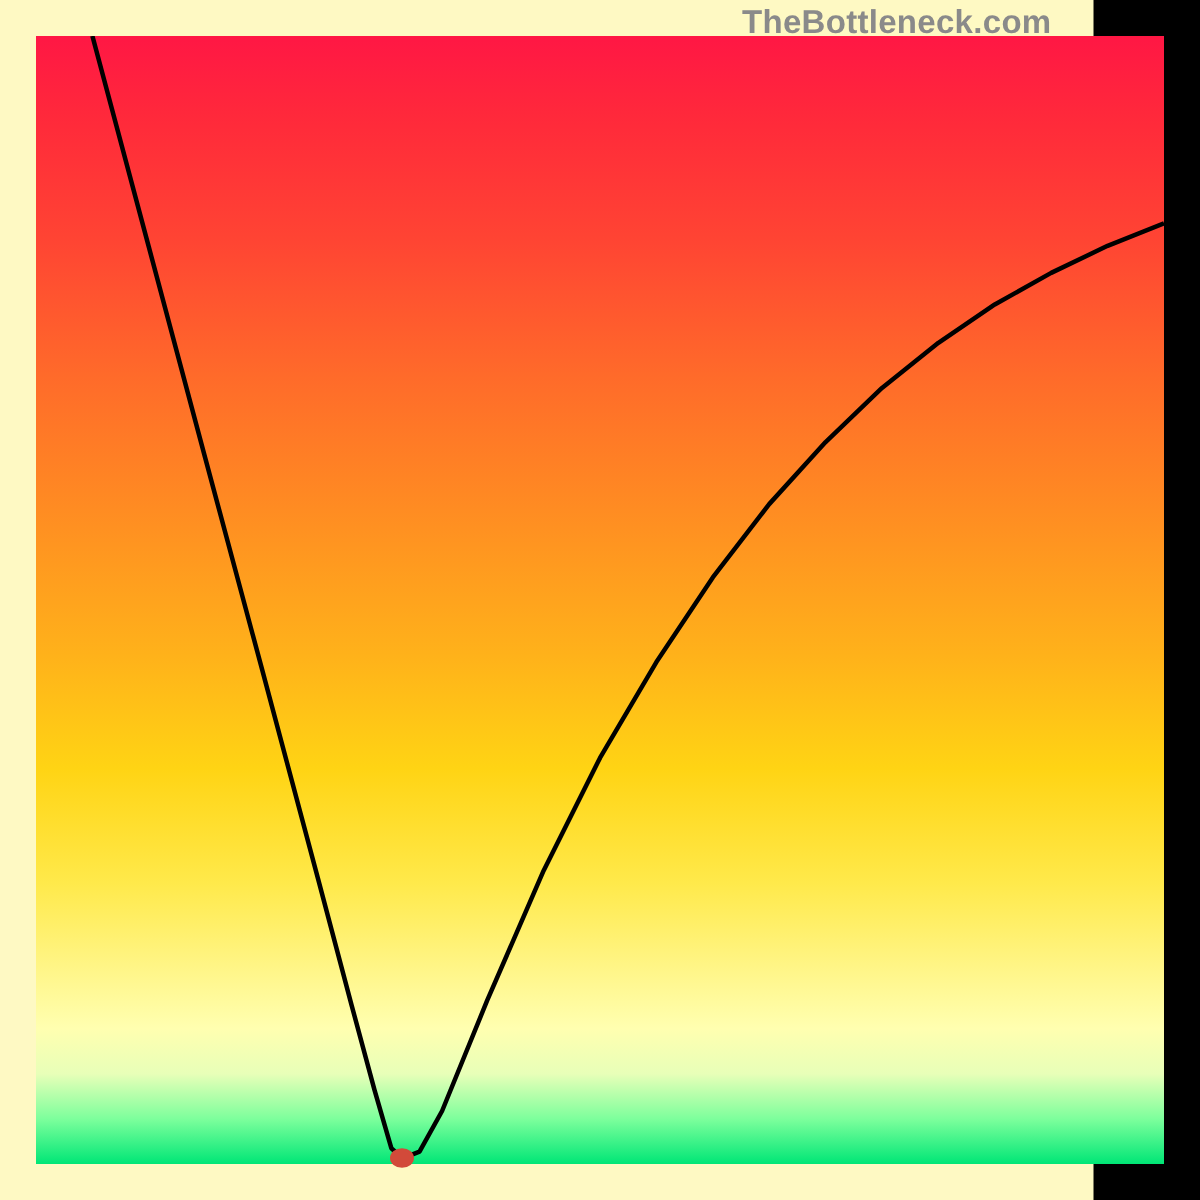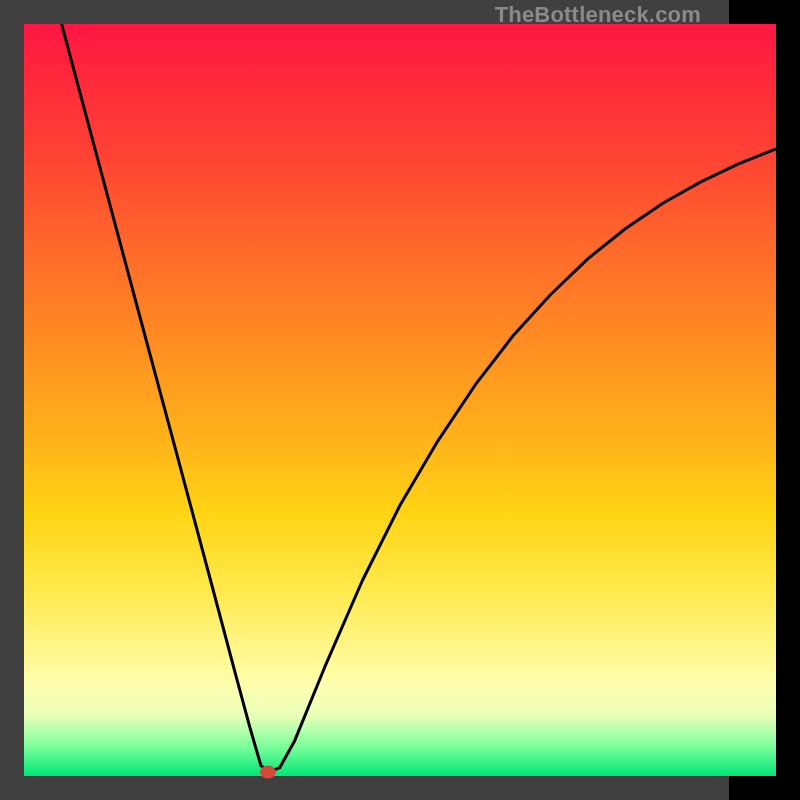--- a/index.html
+++ b/index.html
@@ -1,20 +1,20 @@
 <!DOCTYPE html>
 <html><head>
 <meta charset="utf-8">
 <style>
   * { margin: 0; padding: 0; box-sizing: border-box; }
   html, body { width: 800px; height: 800px; overflow: hidden; background: #000; }
   .frame {
     width: 729px;
     height: 800px;
-    background: #404040;
+    background: #fef9c3;
     position: relative;
   }
   .plot-area {
     position: absolute;
     left: 24px;
     top: 24px;
     width: 752px;
     height: 752px;
     background: linear-gradient(to bottom,
       #ff1744 0%,

